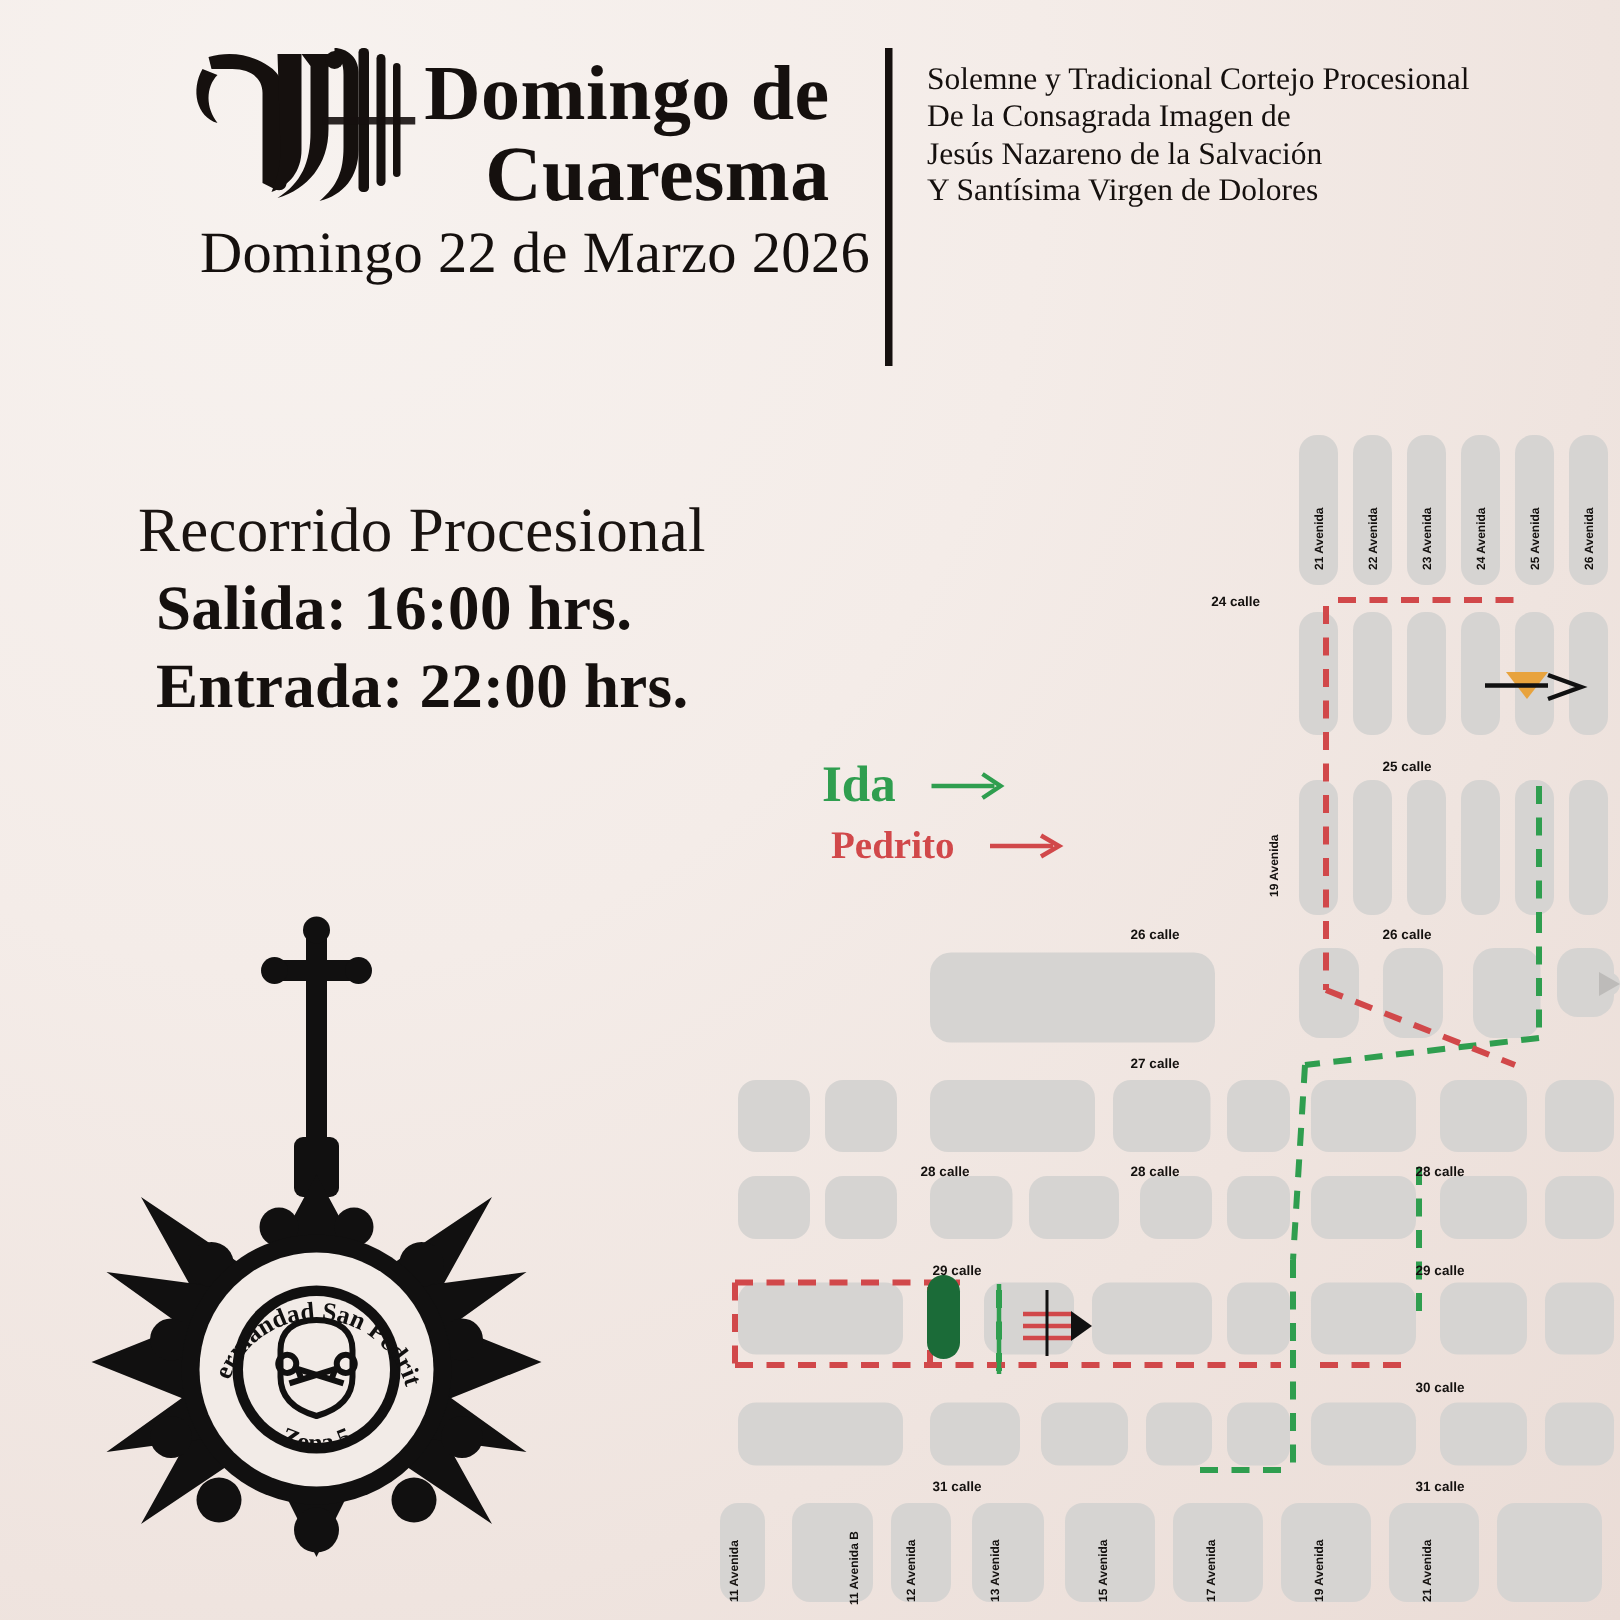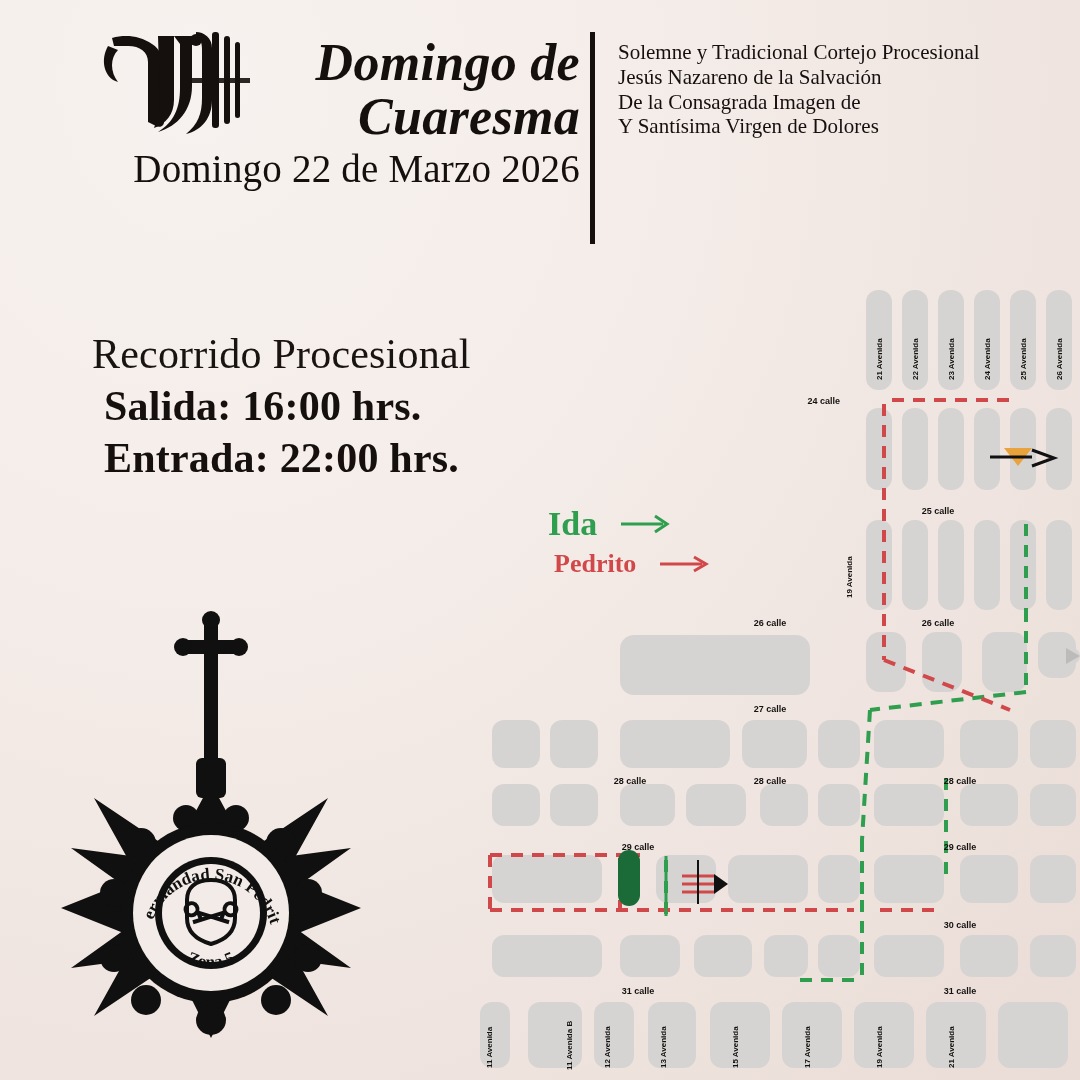--- a/index.html
+++ b/index.html
@@ -32,23 +32,22 @@
   .header-left {
     position: absolute;
     left: 100px;
     top: 4px;
     width: 480px;
     text-align: right;
   }
   .title-row {
     display: flex;
     align-items: flex-start;
-    justify-content: space-between;
+    justify-content: center;
     gap: 6px;
-    font-style: italic;
   }
   .monogram {
     width: 150px;
     height: 108px;
     flex: 0 0 auto;
     margin-top: 4px;
   }
   .title-main {
     font-family: "Liberation Serif", serif;
     font-weight: bold;
@@ -197,22 +196,22 @@
           <div>Cuaresma</div>
         </div>
       </div>
       <div class="subtitle-date">Domingo 22 de Marzo 2026</div>
     </div>
 
     <div class="divider-bar"></div>
 
     <div class="header-right">
       <p>Solemne y Tradicional Cortejo Procesional</p>
+      <p>De la Consagrada Imagen de</p>
       <p>Jesús Nazareno de la Salvación</p>
-      <p>De la Consagrada Imagen de</p>
       <p>Y Santísima Virgen de Dolores</p>
     </div>
   </div>
 
   <div class="info-block">
     <div class="info-title">Recorrido Procesional</div>
     <div class="info-line">Salida: 16:00 hrs.</div>
     <div class="info-line">Entrada: 22:00 hrs.</div>
   </div>
 

